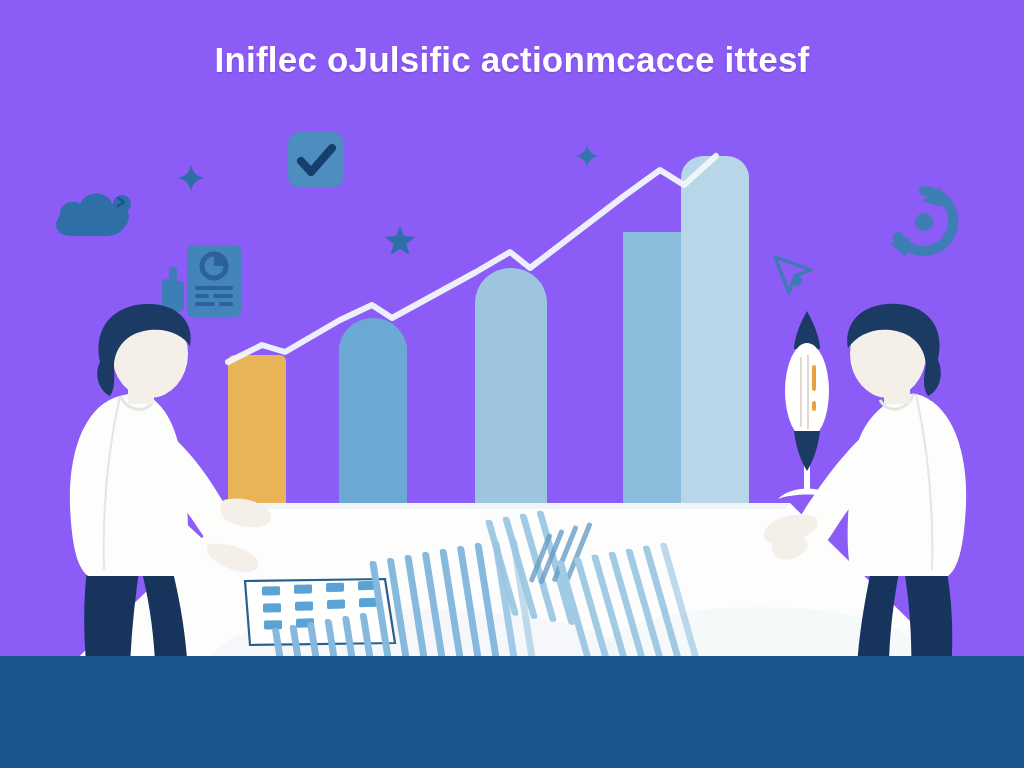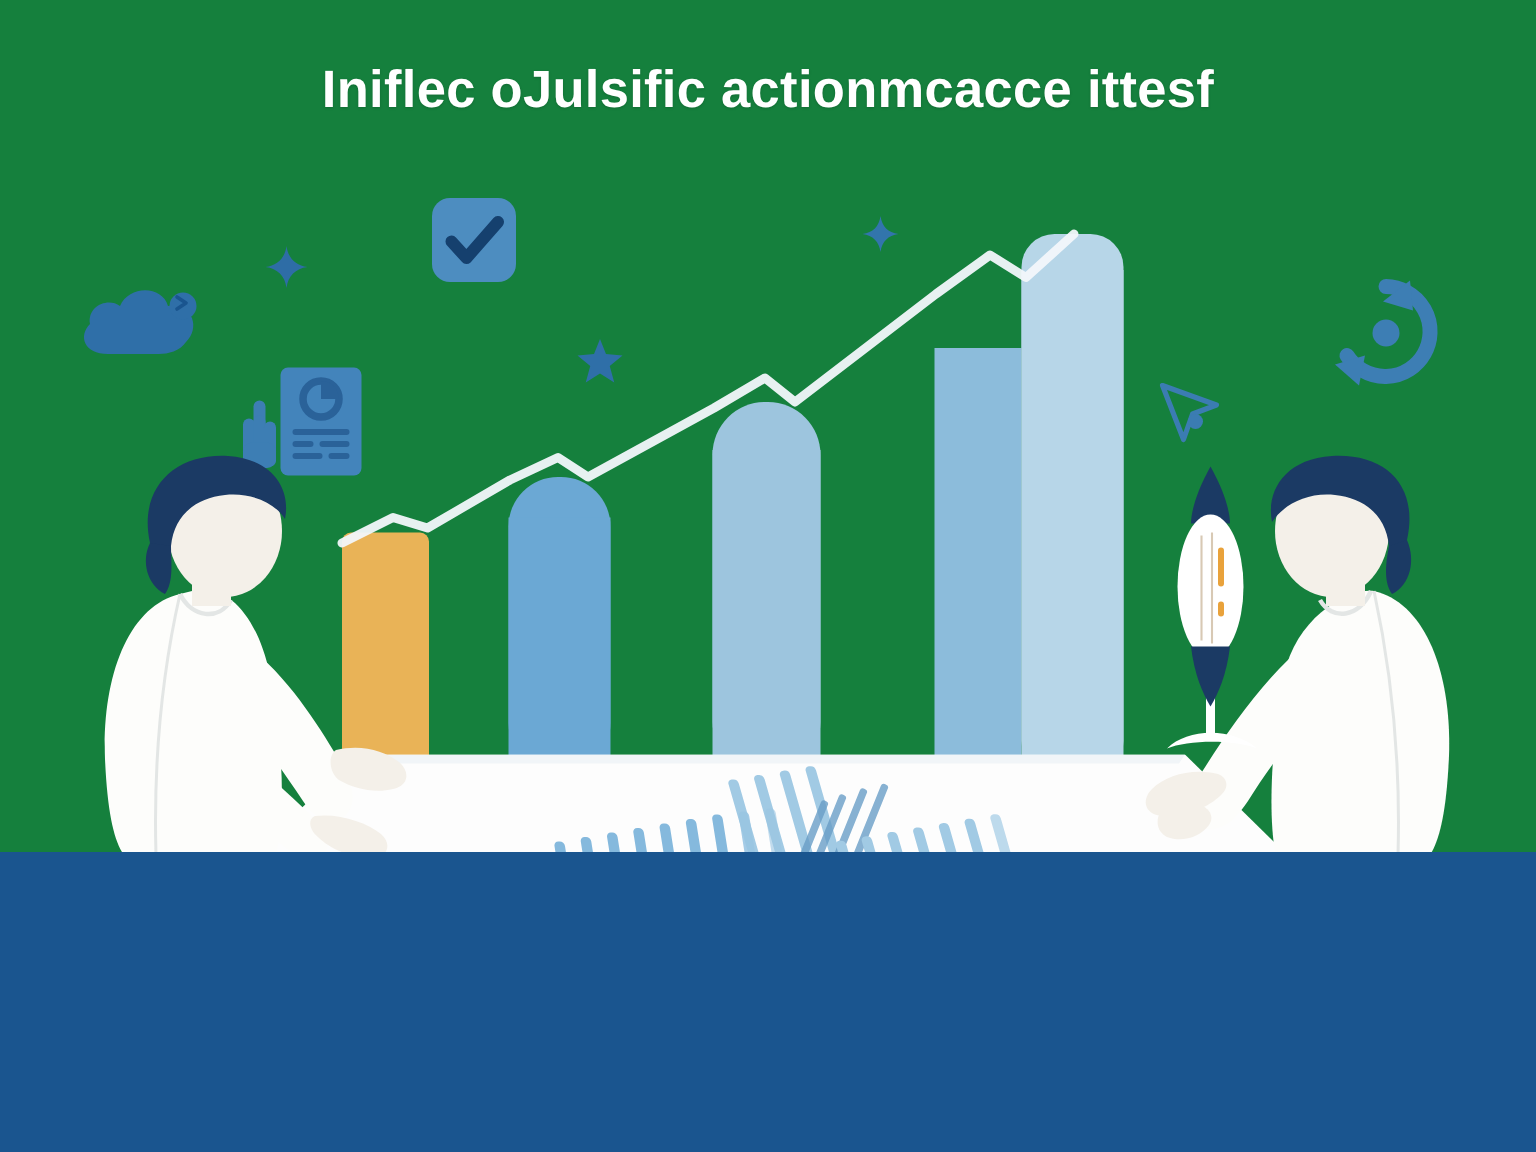--- a/index.html
+++ b/index.html
@@ -1,21 +1,21 @@
 <!DOCTYPE html>
 <html><head>
 <meta charset="utf-8">
 <style>
   html,body{margin:0;padding:0;}
   body{
     width:1024px;height:768px;overflow:hidden;
     font-family:"Liberation Sans",sans-serif;
     background:#1a558f;
   }
-  #stage{position:relative;width:1024px;height:568px;overflow:hidden;background:#15803d;}
+  #stage{position:relative;width:1024px;height:656px;overflow:hidden;background:#8b5cf6;}
 
   
   .title{
     position:absolute;left:0;top:40px;width:1024px;
     text-align:center;color:#ffffff;
     font-size:35px;font-weight:700;letter-spacing:.2px;
     text-shadow:0 1px 2px rgba(0,0,0,.18);
     white-space:nowrap;
   }
 

